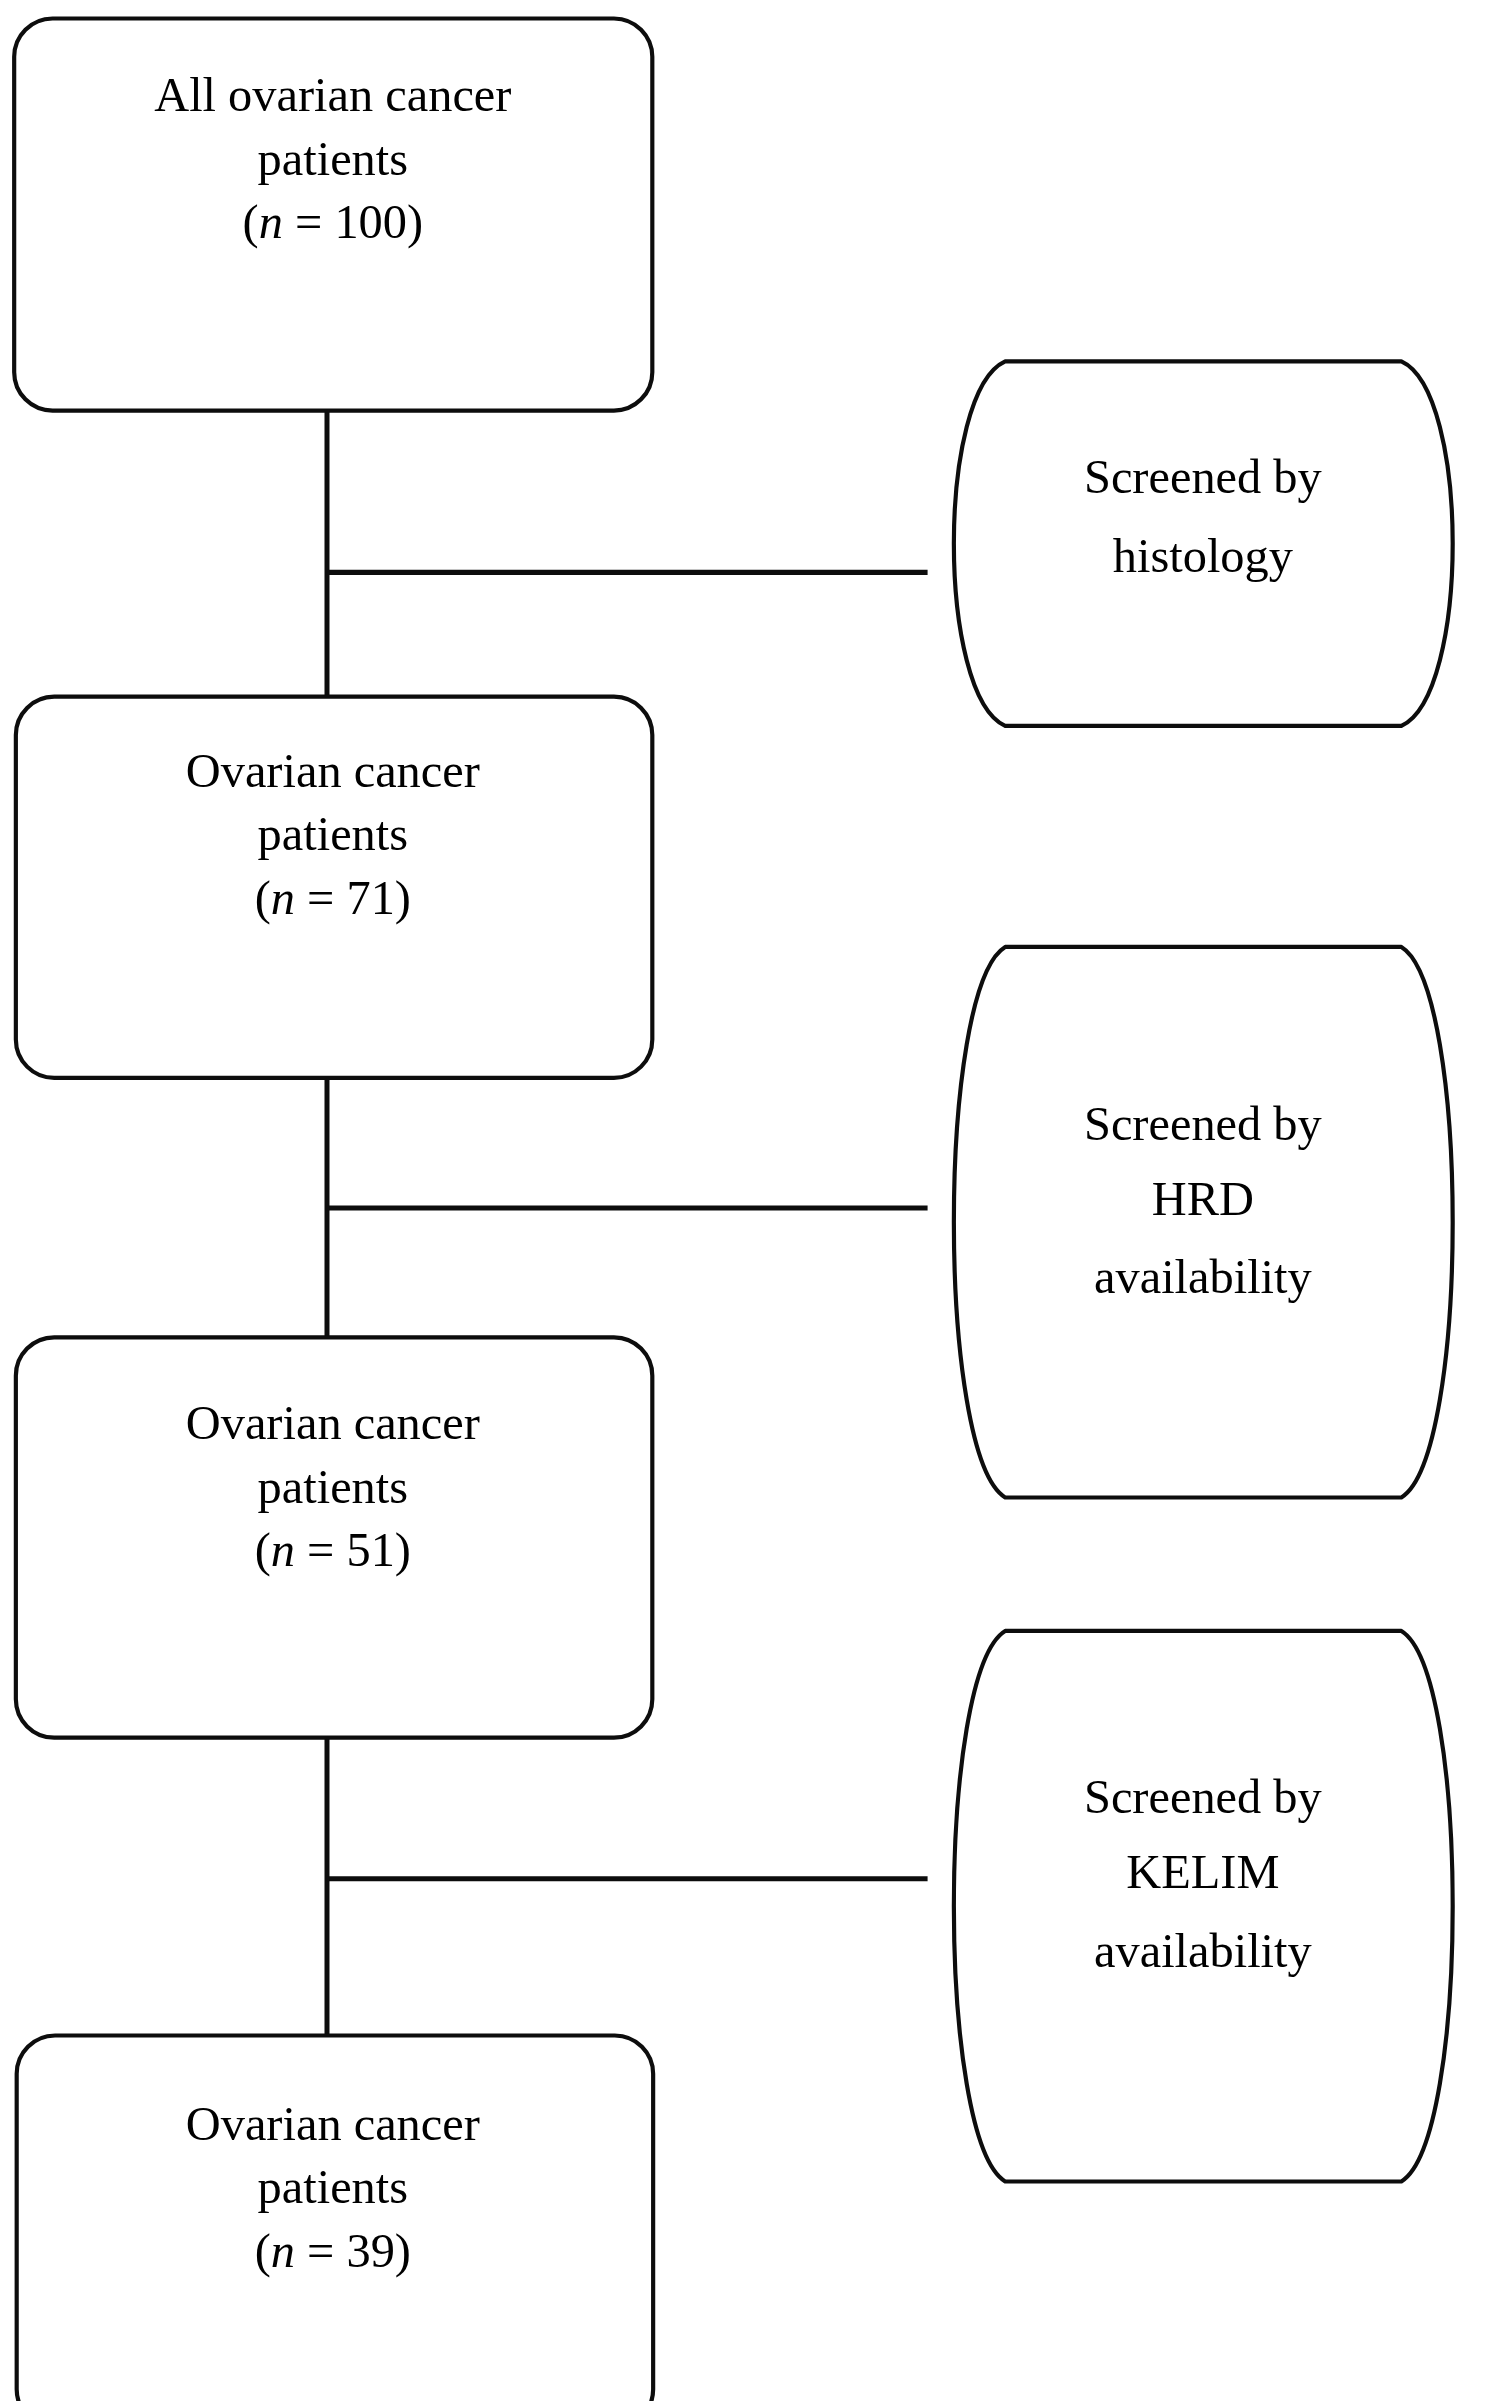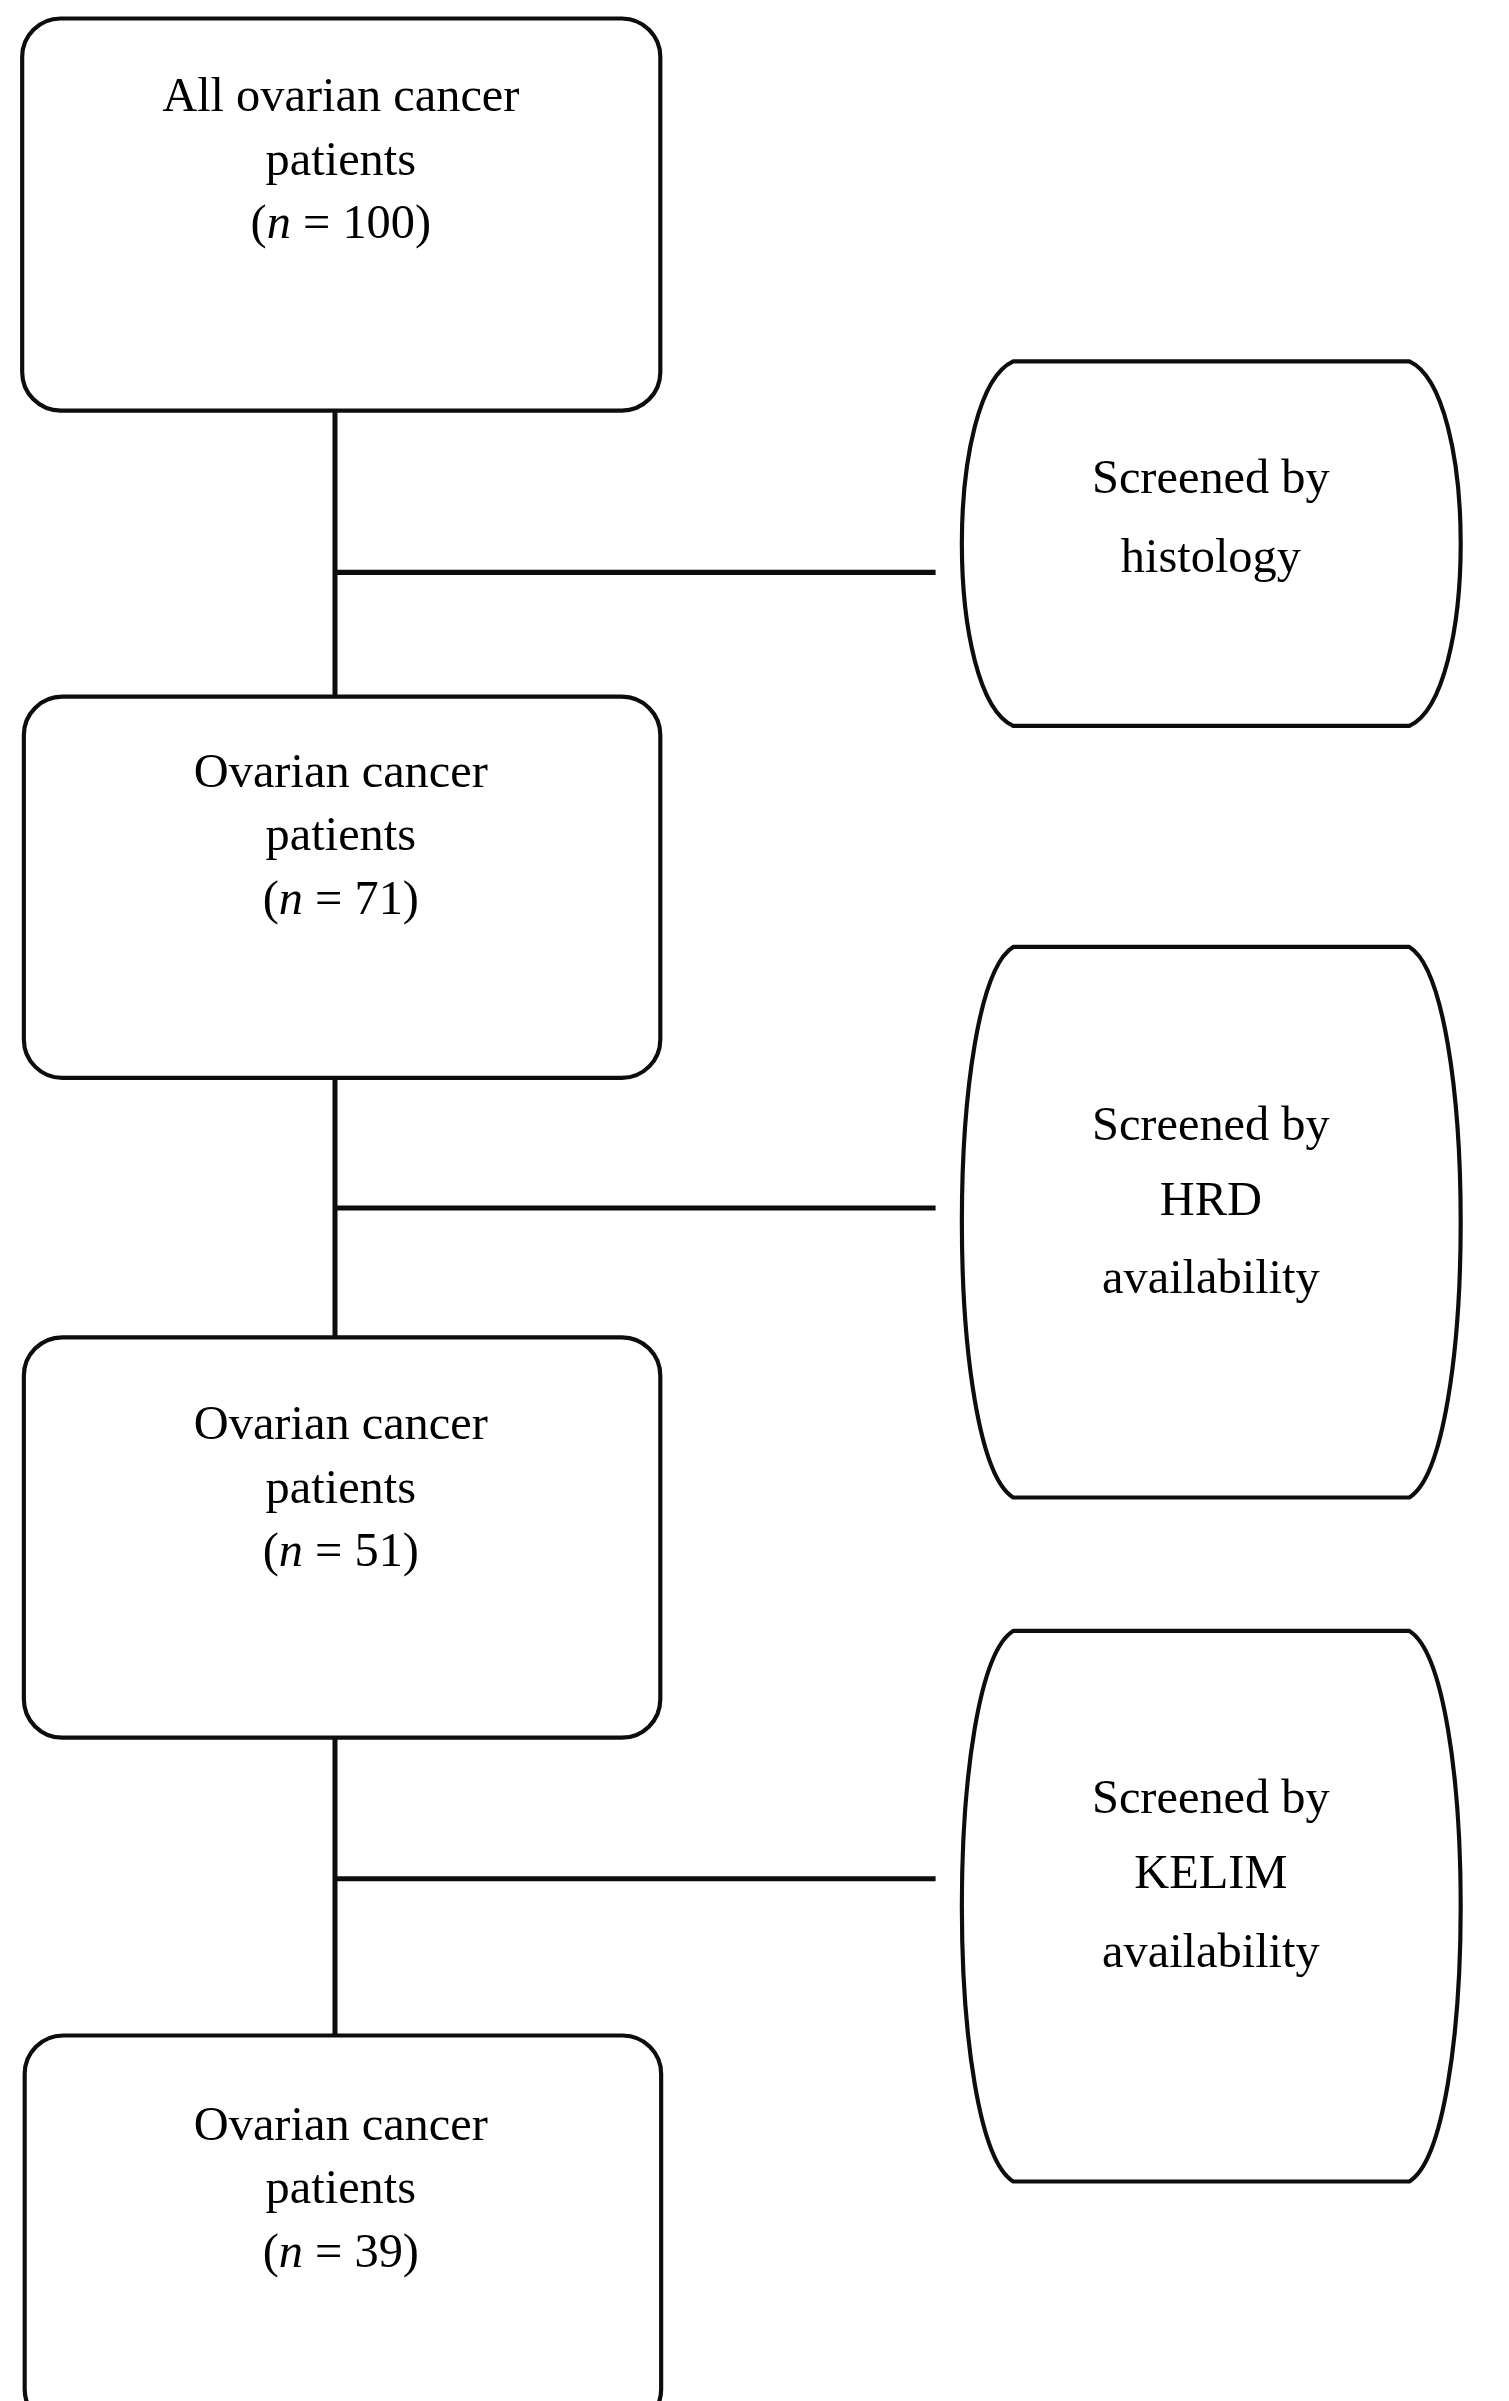--- a/index.html
+++ b/index.html
@@ -12,21 +12,20 @@
     width: 1509px;
     height: 2401px;
     overflow: hidden;
     font-family: "Liberation Serif", "DejaVu Serif", serif;
   }
   #flowchart-root {
     position: relative;
     width: 1492px;
     height: 2401px;
     background: #ffffff;
-    margin-left: 8px;
   }
   svg#flow-svg {
     position: absolute;
     top: 0;
     left: 0;
     width: 1509px;
     height: 2401px;
     display: block;
   }
   .node-shape {

